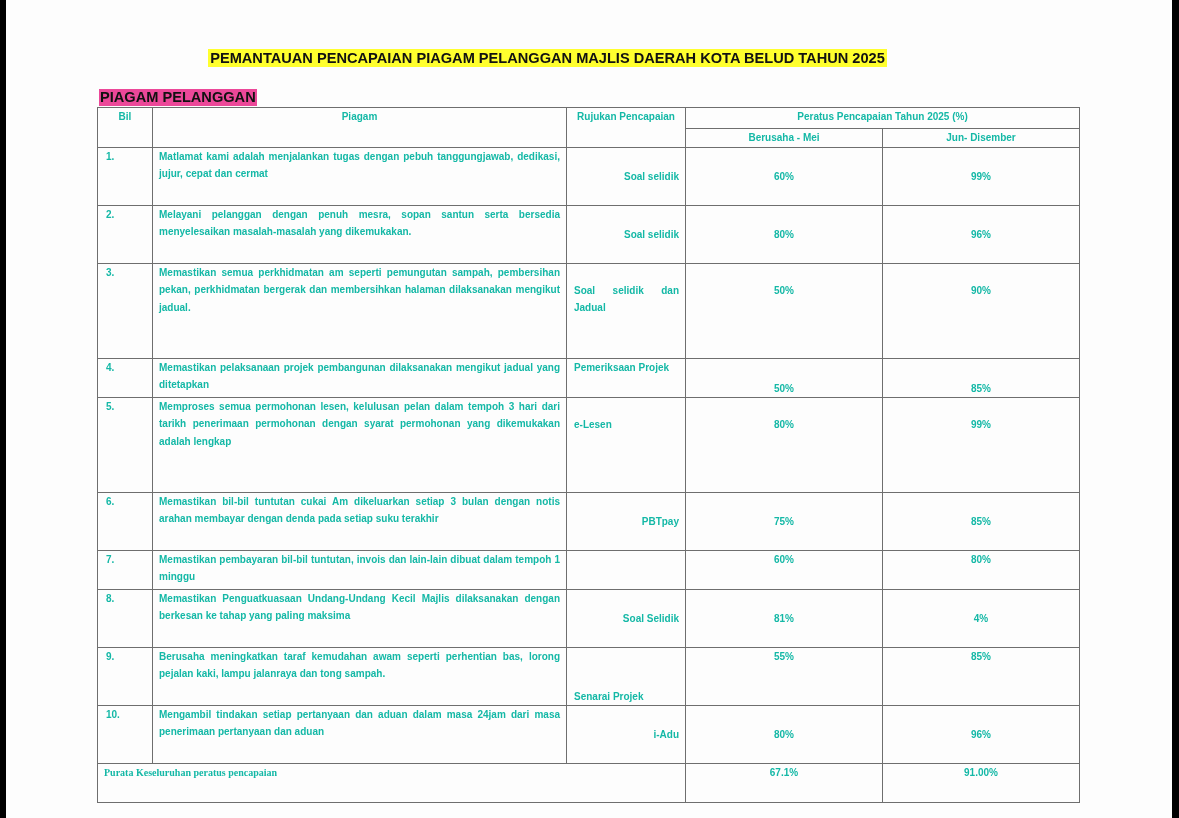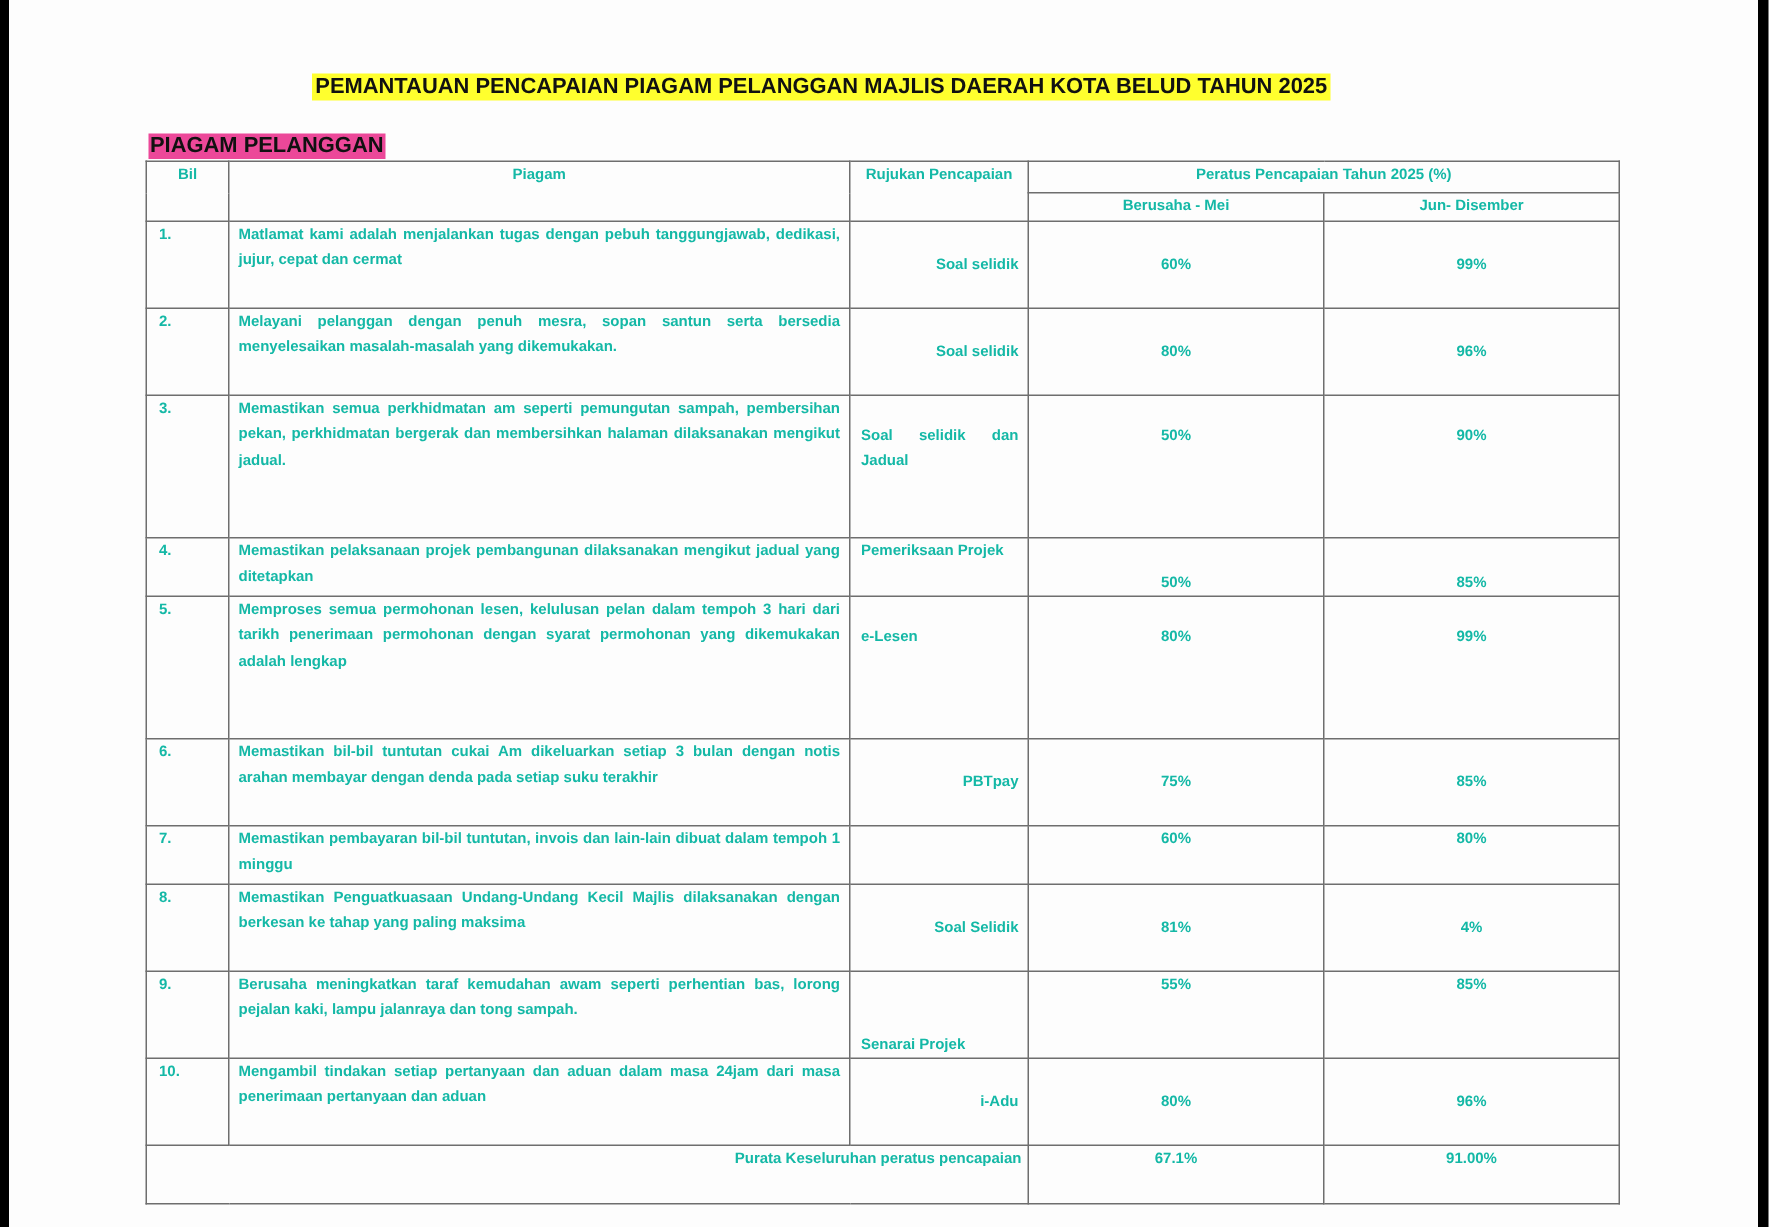--- a/index.html
+++ b/index.html
@@ -141,18 +141,18 @@
       <td class="pct">85%</td>
     </tr>
     <tr class="r10">
       <td class="bil">10.</td>
       <td class="piagam">Mengambil tindakan setiap pertanyaan dan aduan dalam masa 24jam dari masa penerimaan pertanyaan dan aduan</td>
       <td class="ruj vmid">i-Adu</td>
       <td class="pct vmid">80%</td>
       <td class="pct vmid">96%</td>
     </tr>
     <tr class="rtot">
-      <td colspan="3" style="text-align:right; padding-right:4px;">Purata Keseluruhan peratus pencapaian</td>
+      <td colspan="3" style="padding-right:20px;font-family:Liberation Serif, serif;">Purata Keseluruhan peratus pencapaian</td>
       <td class="pct">67.1%</td>
       <td class="pct">91.00%</td>
     </tr>
   </tbody>
 </table>
 
 </body></html>

